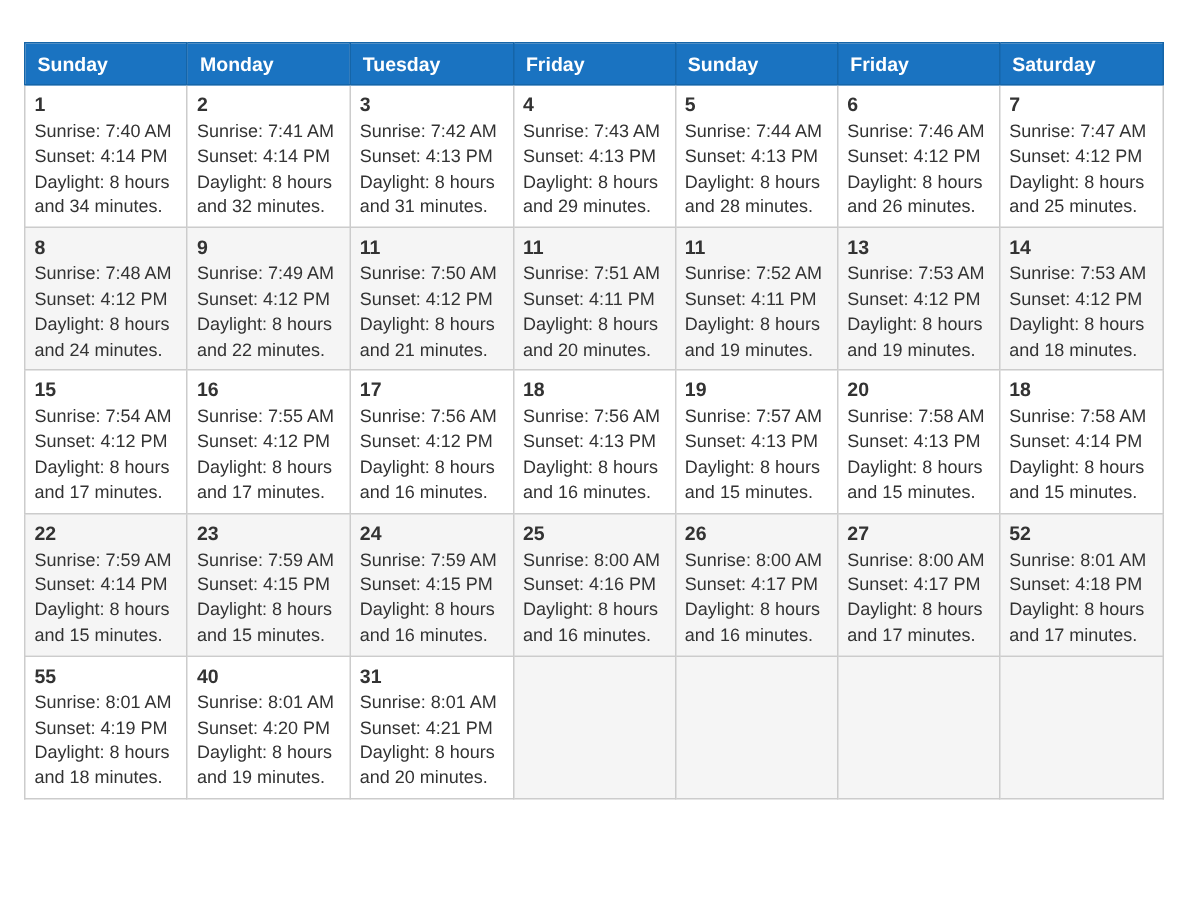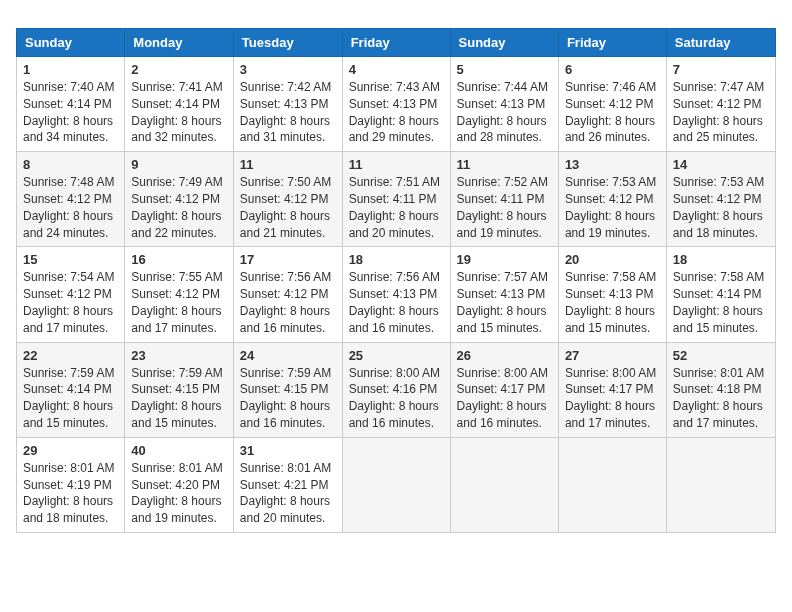--- a/index.html
+++ b/index.html
@@ -226,21 +226,21 @@
         <span class="day-num">27</span>
         <span class="day-info">Sunrise: 8:00 AM<br>Sunset: 4:17 PM<br>Daylight: 8 hours and 17 minutes.</span>
       </td>
         <td>
         <span class="day-num">52</span>
         <span class="day-info">Sunrise: 8:01 AM<br>Sunset: 4:18 PM<br>Daylight: 8 hours and 17 minutes.</span>
       </td>
       </tr>
       <tr>
         <td>
-        <span class="day-num">29</span>
+        <span class="day-num">55</span>
         <span class="day-info">Sunrise: 8:01 AM<br>Sunset: 4:19 PM<br>Daylight: 8 hours and 18 minutes.</span>
       </td>
         <td>
         <span class="day-num">40</span>
         <span class="day-info">Sunrise: 8:01 AM<br>Sunset: 4:20 PM<br>Daylight: 8 hours and 19 minutes.</span>
       </td>
         <td>
         <span class="day-num">31</span>
         <span class="day-info">Sunrise: 8:01 AM<br>Sunset: 4:21 PM<br>Daylight: 8 hours and 20 minutes.</span>
       </td>

